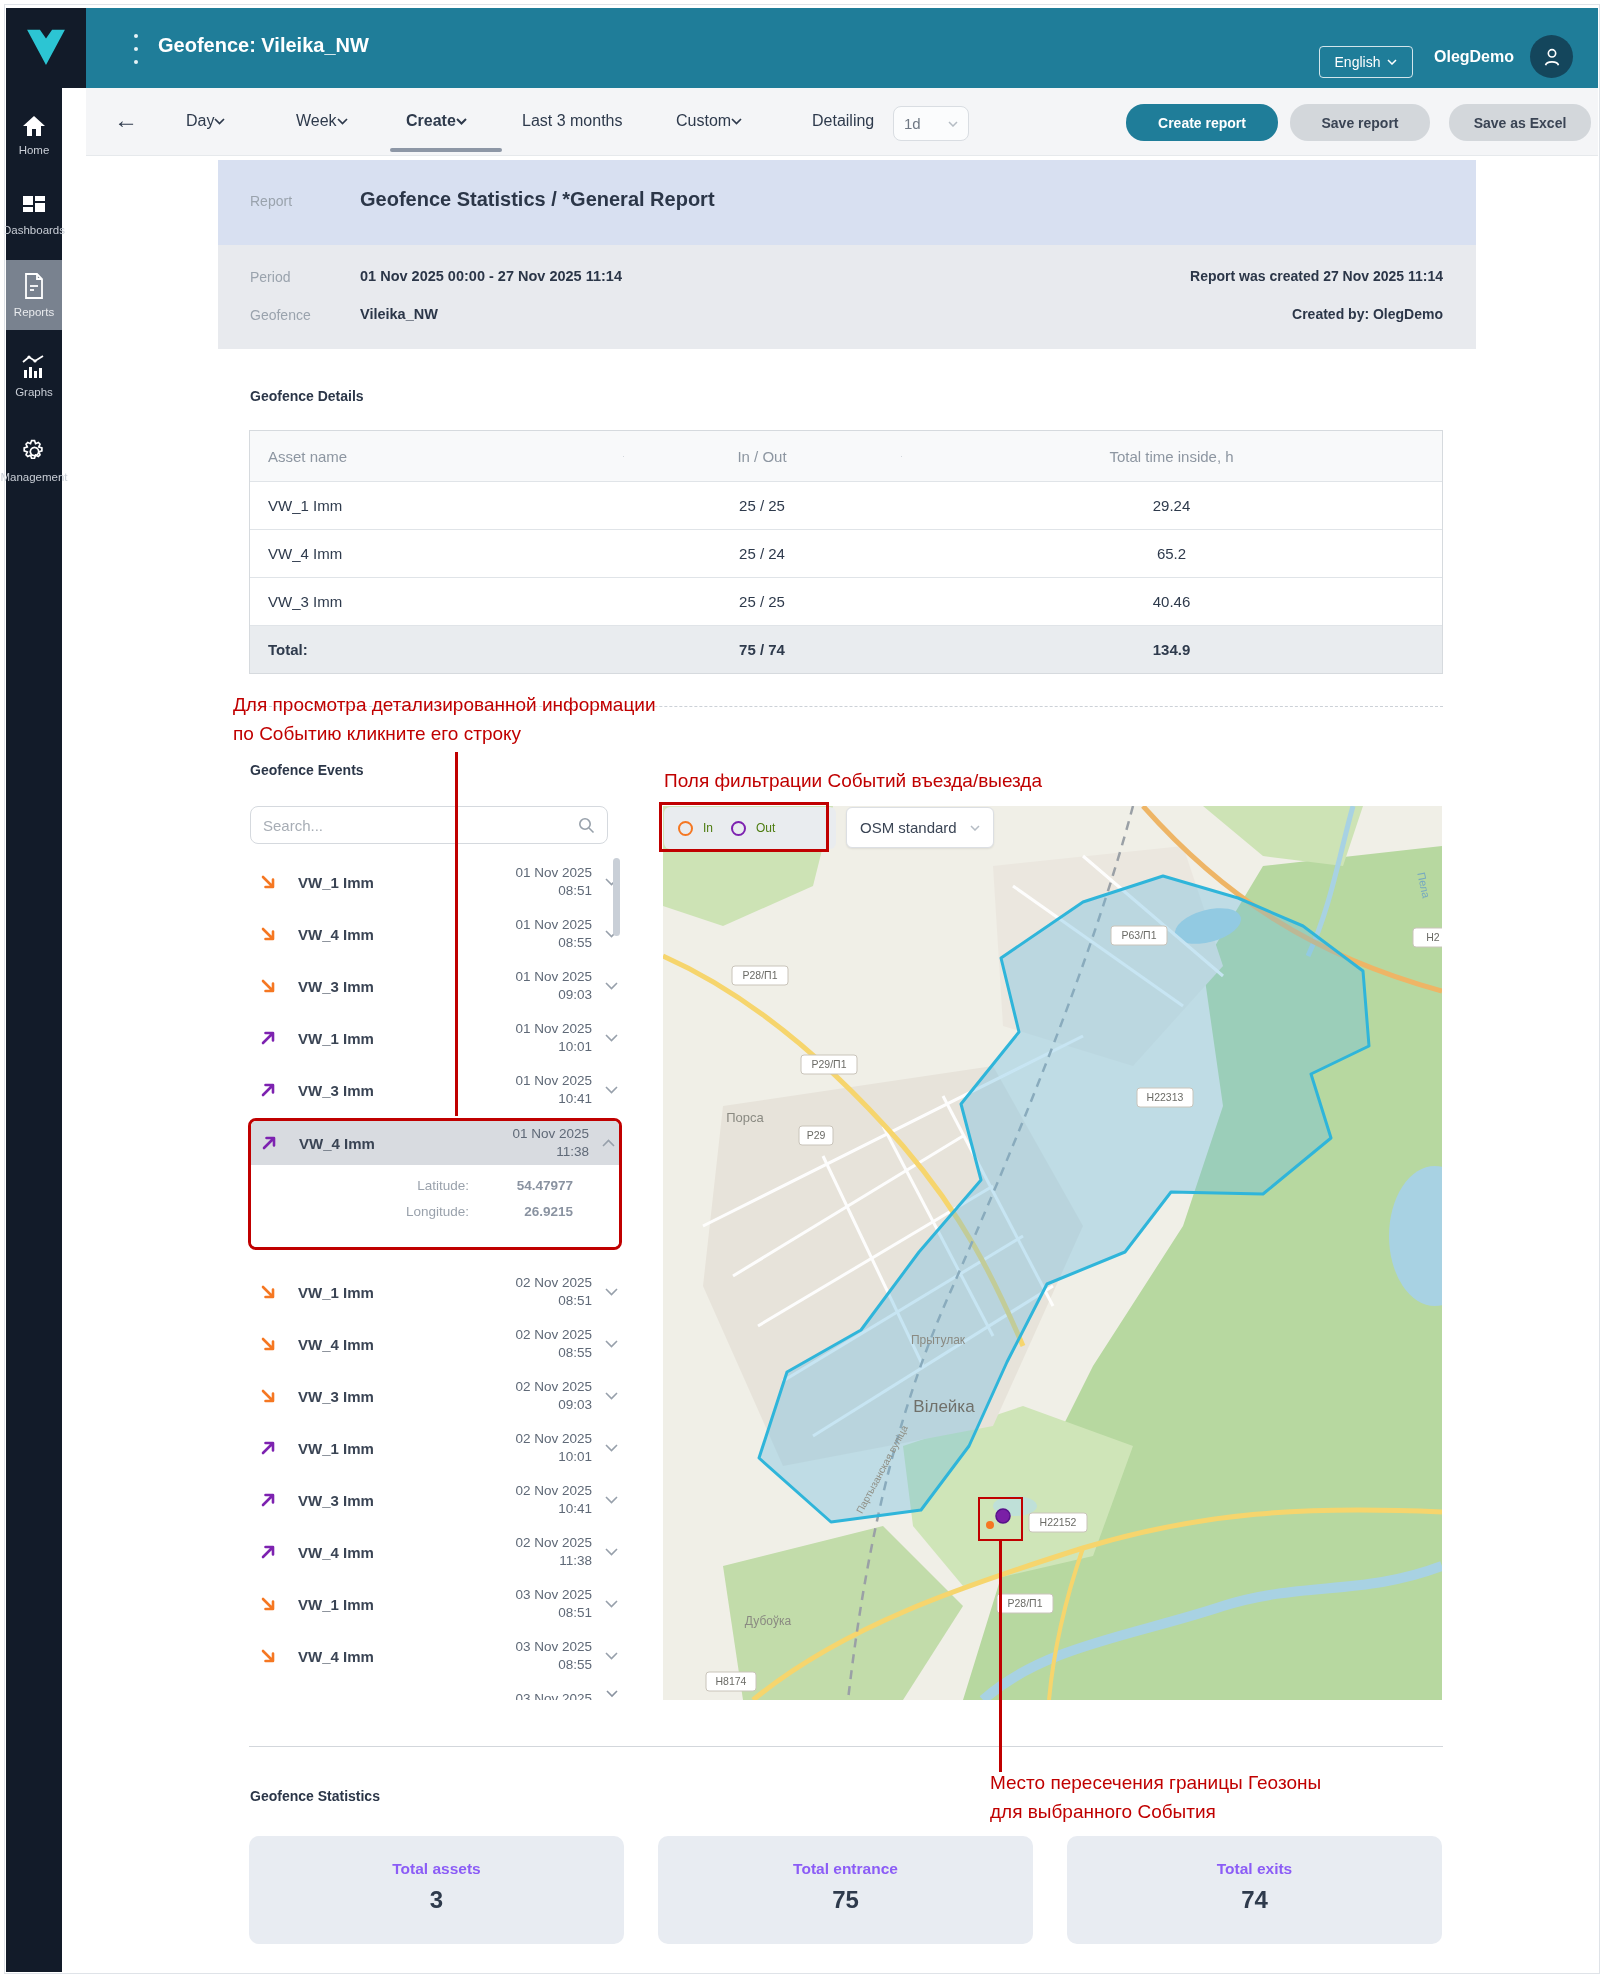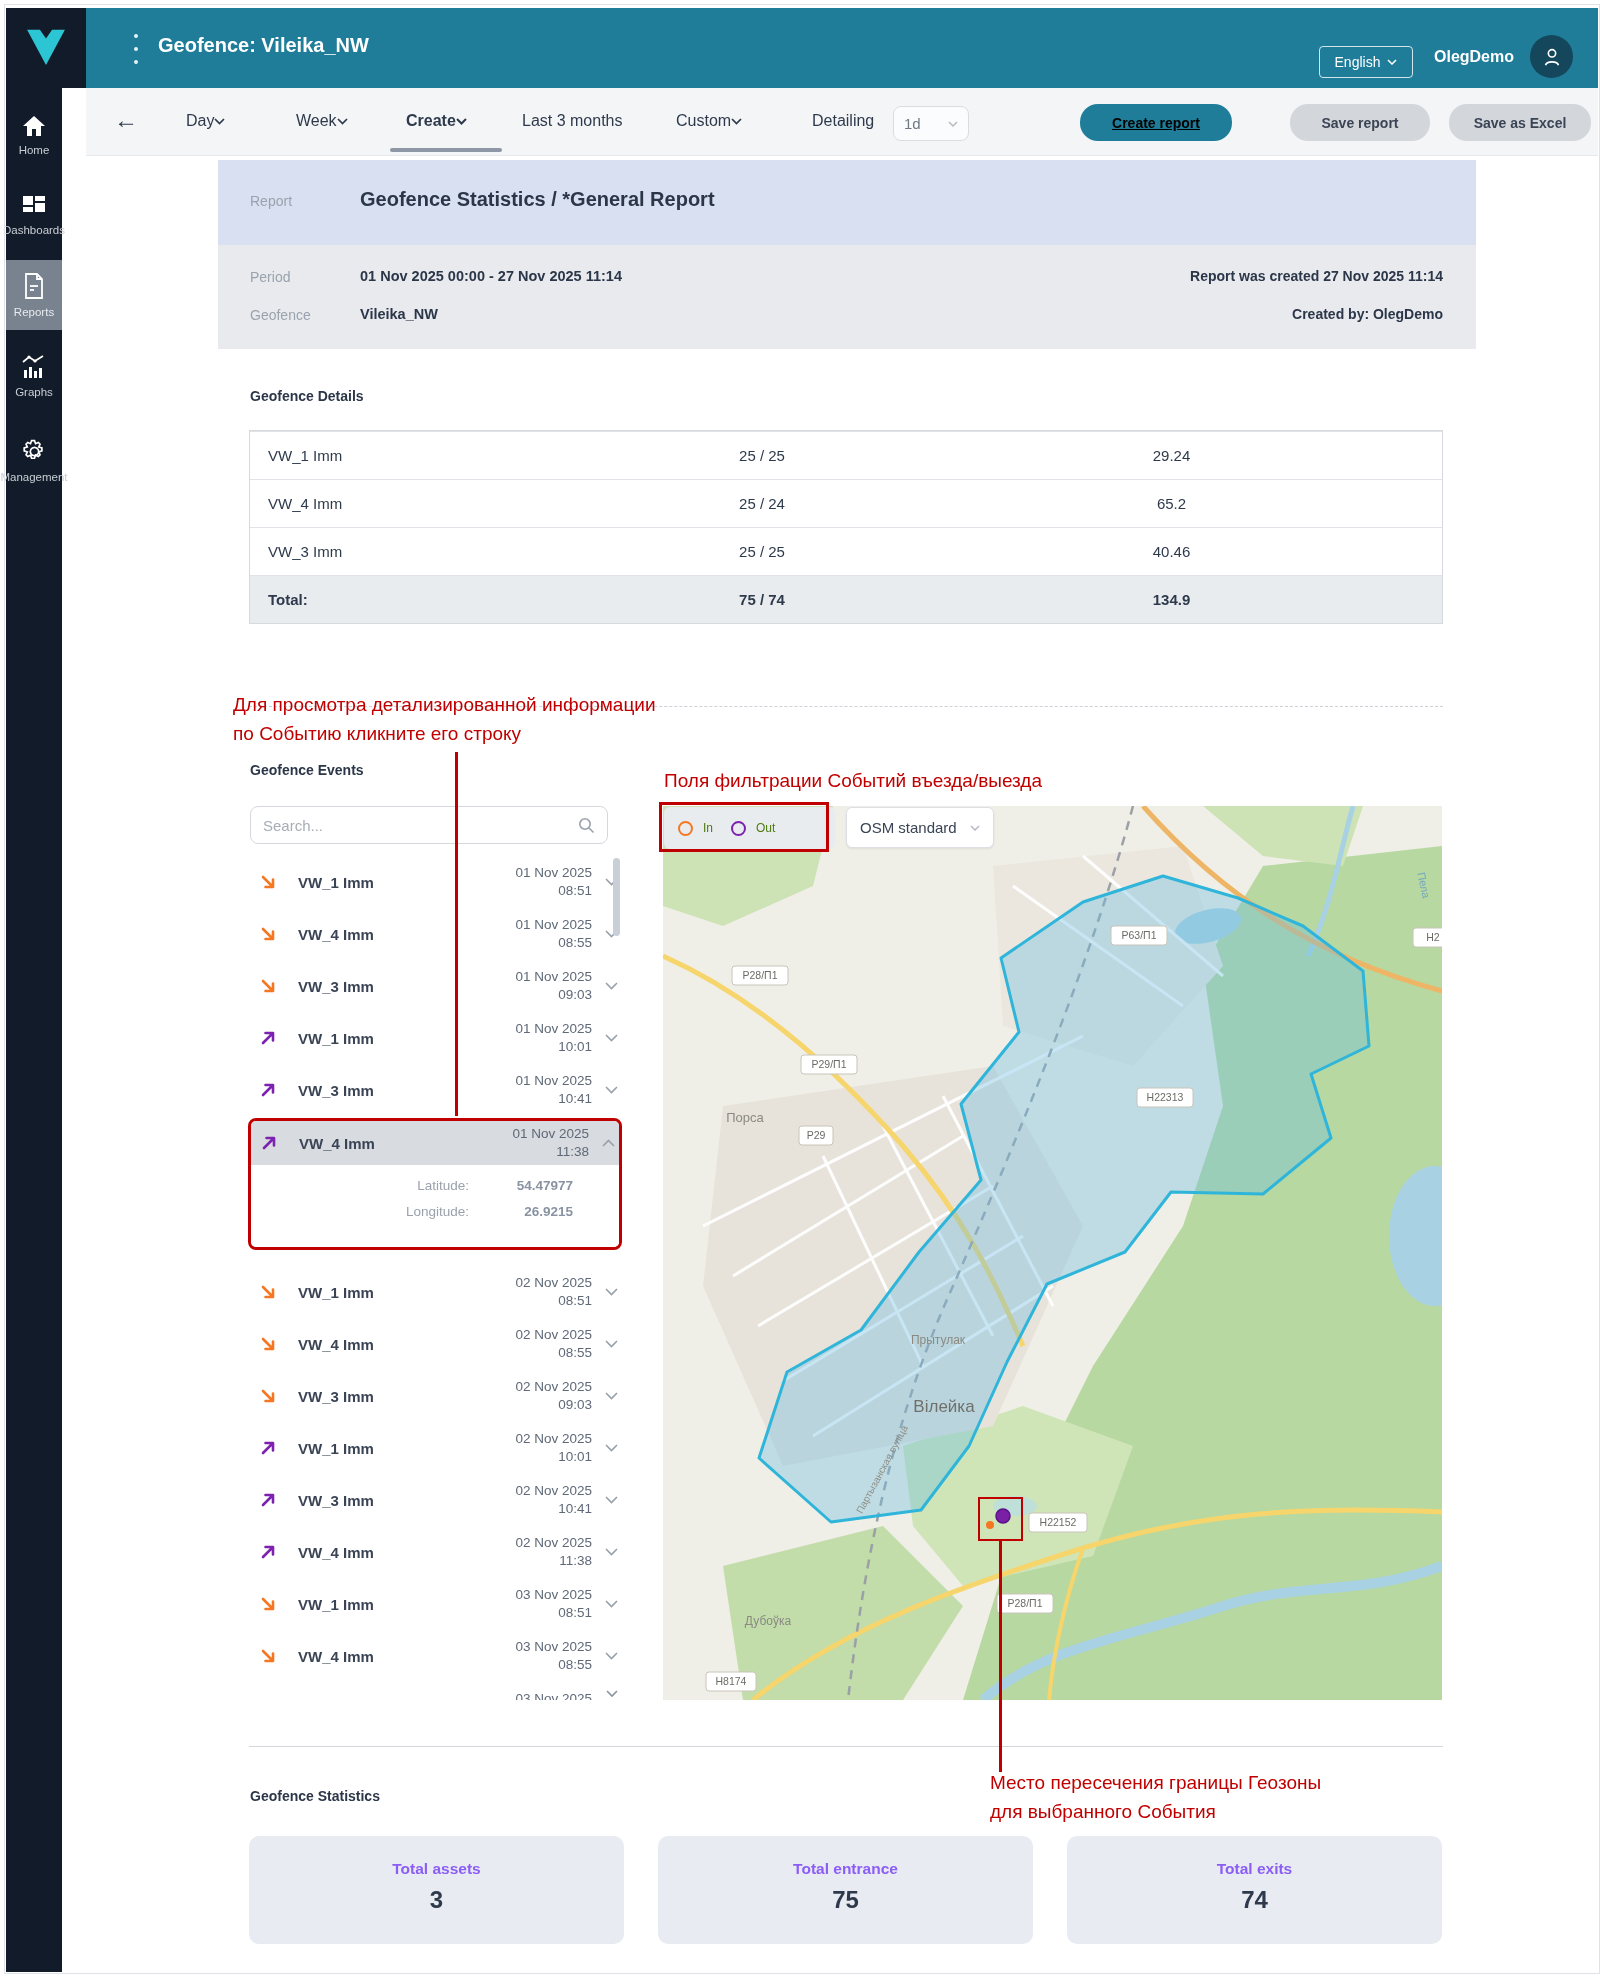--- a/index.html
+++ b/index.html
@@ -28,21 +28,21 @@
 
   
   .toolbar { position:absolute; left:86px; top:88px; width:1512px; height:68px; background:#f4f5f7; border-bottom:1px solid #e6e9ec; z-index:4; }
   .back-arrow { position:absolute; left:28px; top:18px; font-size:24px; color:#2e3a4c; cursor:pointer; }
   .t-tab { position:absolute; top:24px; font-size:16px; color:#2e3a4c; display:flex; align-items:center; cursor:pointer; }
   .t-tab.sel { font-weight:700; }
   .tab-underline { position:absolute; left:304px; top:60px; width:112px; height:4px; background:#8d97a6; border-radius:2px; }
   .detailing-lbl { position:absolute; left:726px; top:24px; font-size:16px; color:#2e3a4c; }
   .detail-select { position:absolute; left:807px; top:18px; width:76px; height:35px; background:#fbfcfd; border:1px solid #d9dde2; border-radius:8px; display:flex; align-items:center; justify-content:space-between; padding:0 10px; font-size:15px; color:#6f7884; cursor:pointer; }
   .btn { position:absolute; top:16px; height:37px; border-radius:18px; font-size:14px; font-weight:600; display:flex; align-items:center; justify-content:center; cursor:pointer; }
-  .btn.teal { left:994px; width:152px; background:#1f7d99; color:#000000;text-decoration:underline; }
+  .btn.teal { left:1040px; width:152px; background:#1f7d99; color:#ffffff; }
   .btn.gray1 { left:1204px; width:140px; background:#d3d7db; color:#3a4454; }
   .btn.gray2 { left:1363px; width:142px; background:#d3d7db; color:#3a4454; }
   .chev-svg { display:block; }
 
   
   .report-band { position:absolute; left:218px; top:160px; width:1258px; height:85px; background:#d8e0f1; }
   .report-band .lab { position:absolute; left:32px; top:33px; font-size:14px; color:#9aa3ad; }
   .report-band .ttl { position:absolute; left:142px; top:28px; font-size:20px; font-weight:700; color:#2b3648; }
   .info-band { position:absolute; left:218px; top:245px; width:1258px; height:104px; background:#e8eaee; }
   .info-band .lab { position:absolute; left:32px; font-size:14px; color:#9aa3ad; }
@@ -230,20 +230,25 @@
     <span class="lab" style="top:24px">Period</span>
     <span class="val" style="top:23px">01 Nov 2025 00:00 - 27 Nov 2025 11:14</span>
     <span class="rgt" style="top:23px">Report was created 27 Nov 2025 11:14</span>
     <span class="lab" style="top:62px">Geofence</span>
     <span class="val" style="top:61px">Vileika_NW</span>
     <span class="rgt" style="top:61px">Created by: OlegDemo</span>
   </div>
 
   <div class="sec-h" style="left:250px; top:388px">Geofence Details</div>
   <div class="dtable">
+    <div class="trow head">
+      <span class="c1">Asset name</span>
+      <span class="c2">In / Out</span>
+      <span class="c3">Total time inside, h</span>
+    </div>
     <div class="trow">
       <span class="c1">VW_1 Imm</span>
       <span class="c2">25 / 25</span>
       <span class="c3">29.24</span>
     </div>
     <div class="trow">
       <span class="c1">VW_4 Imm</span>
       <span class="c2">25 / 24</span>
       <span class="c3">65.2</span>
     </div>

